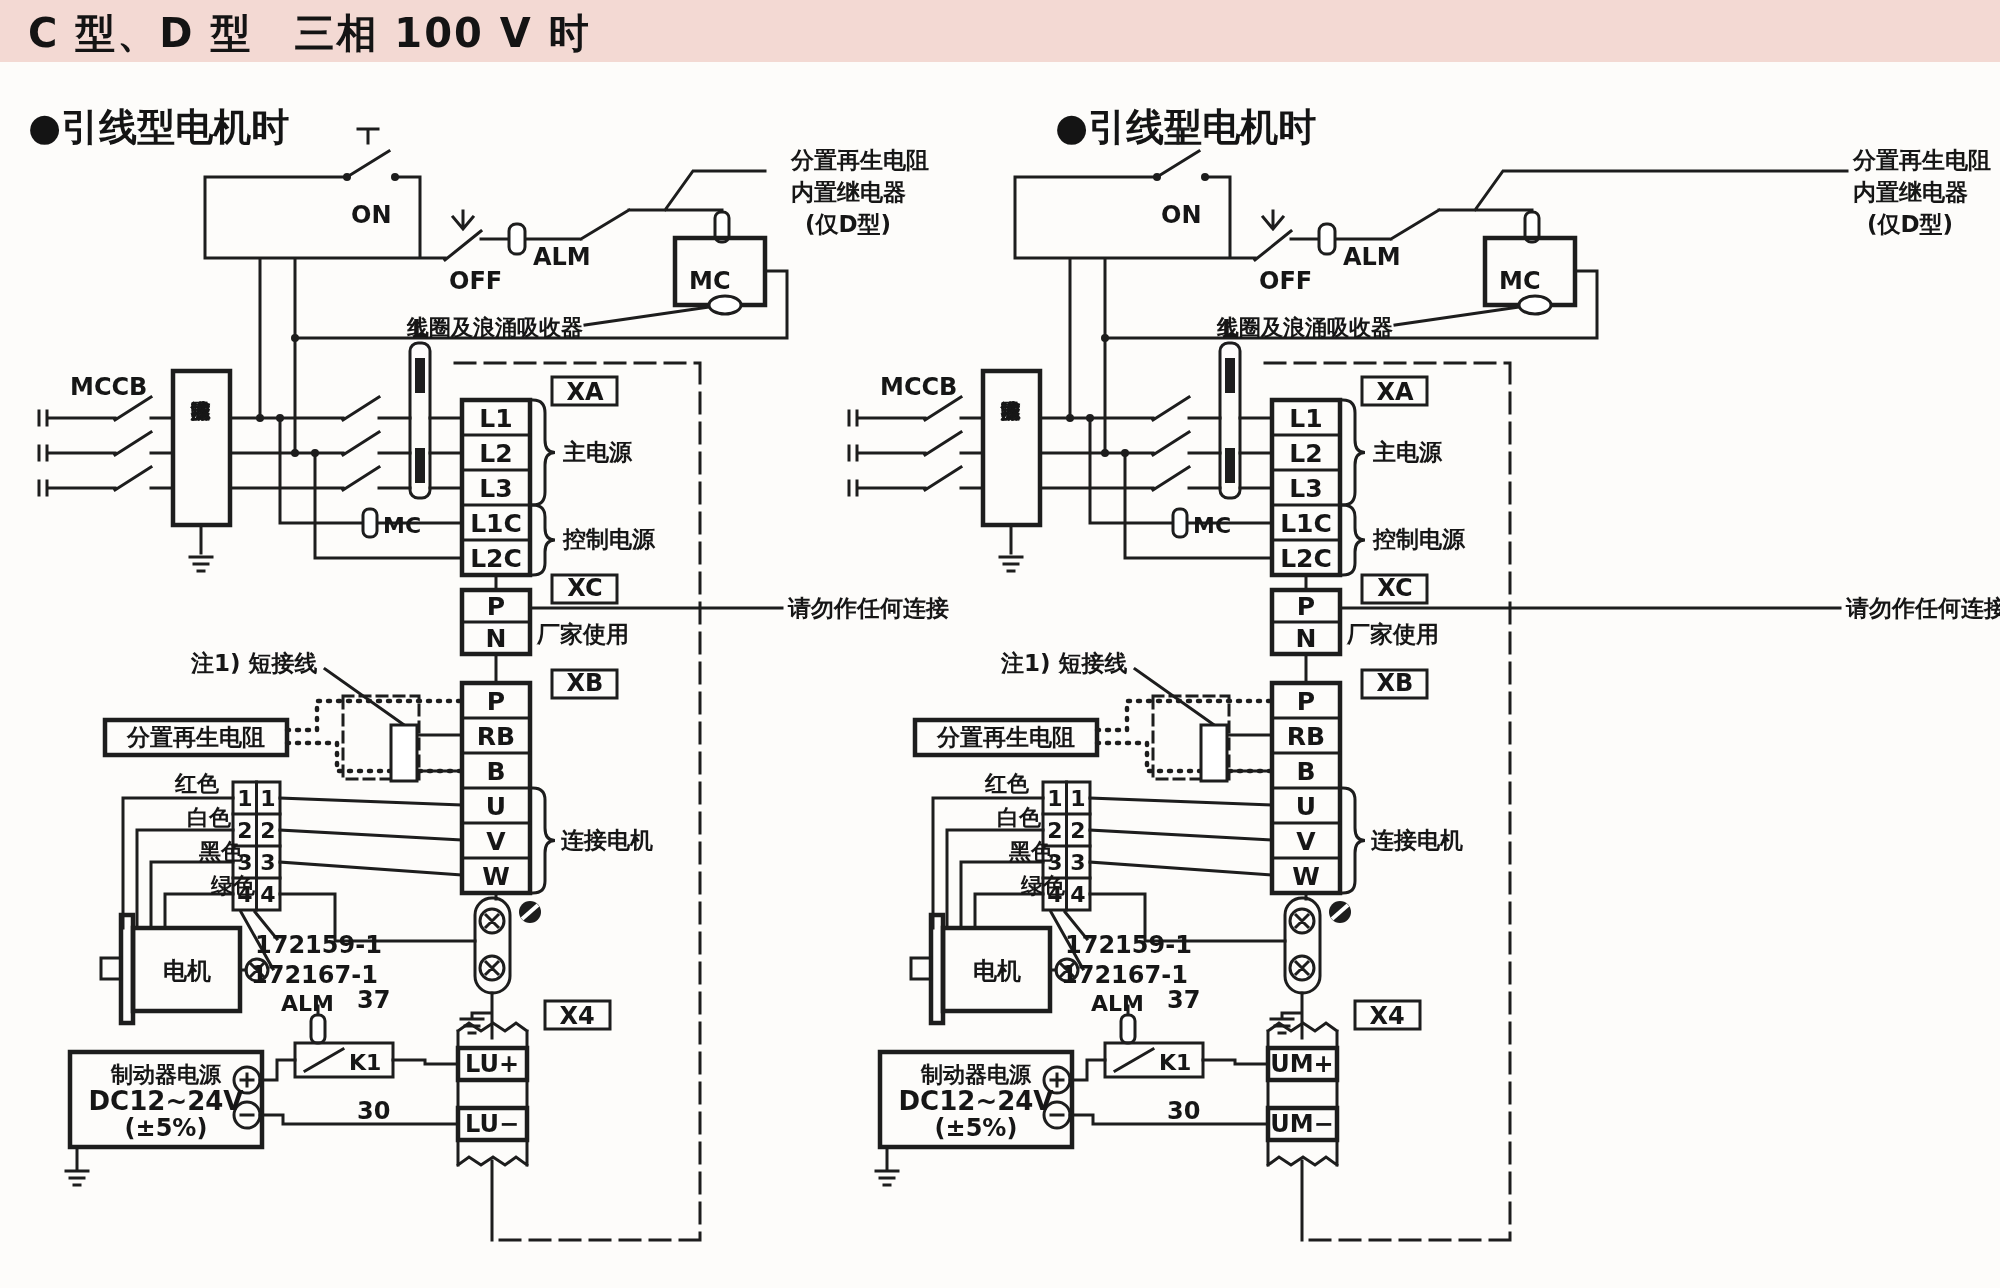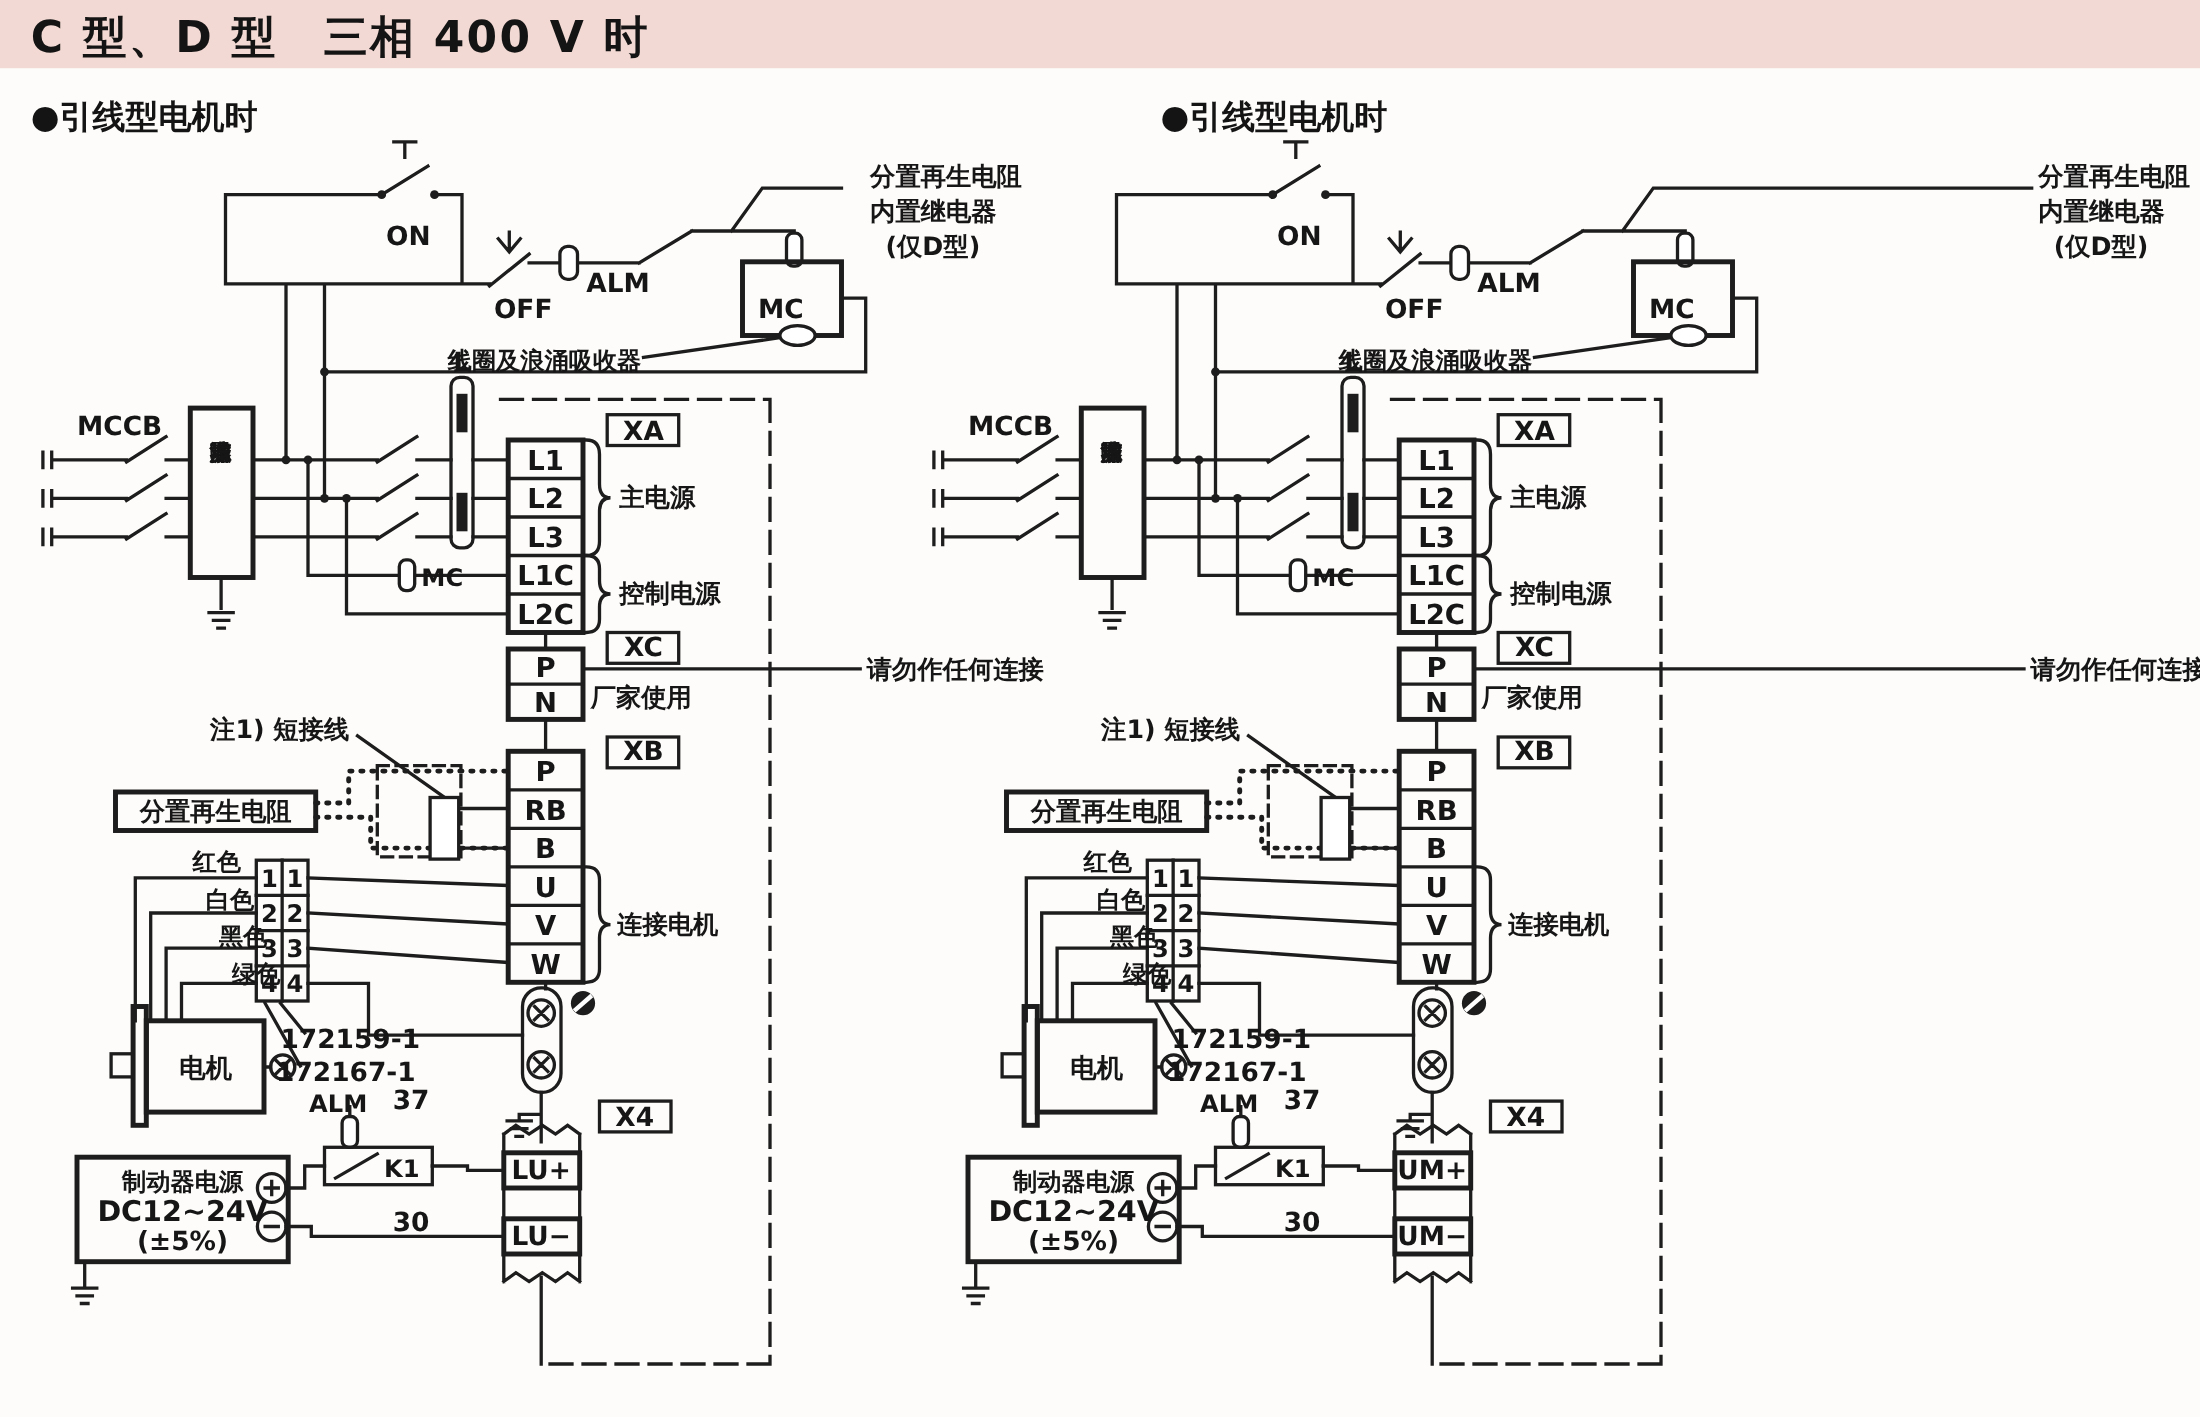--- a/index.html
+++ b/index.html
@@ -1,20 +1,20 @@
 <!DOCTYPE html>
 <html><head>
 <meta charset="utf-8">
 <style>
   html,body{margin:0;padding:0;}
   body{width:2000px;height:1288px;position:relative;background:#fdfcfa;overflow:hidden;
        font-family:"DejaVu Sans",sans-serif;}
   .titlebar{position:absolute;left:0;top:0;width:2000px;height:62px;background:#f3d9d3;}
   .titlebar .tt{position:absolute;left:28px;top:6px;font-size:40px;font-weight:bold;color:#141414;letter-spacing:2px;}
-  .hdr{position:absolute;top:86px;font-size:30px;font-weight:bold;color:#141414;}
+  .hdr{position:absolute;top:102px;font-size:38px;font-weight:bold;color:#141414;}
   .h0{left:28px}.h1{left:1055px}
   svg{position:absolute;top:113px;}
   .d0{left:25px}.d1{left:835px}
   .w{stroke:#1d1d1d;stroke-width:3;fill:none;stroke-linecap:square;}
   .bx{stroke:#1d1d1d;stroke-width:4.5;fill:none;}
   .bx3{stroke:#1d1d1d;stroke-width:3;fill:none;}
   .fz{stroke:#1d1d1d;stroke-width:3;fill:#ffffff;}
   .dsh{stroke-dasharray:20 10;}
   .dsh2{stroke-dasharray:10 7;}
   .dot{stroke-dasharray:2 8;stroke-width:4.5;stroke-linecap:round;}
@@ -22,21 +22,21 @@
   .fill{fill:#1d1d1d;stroke:none;}
   text{font-family:"DejaVu Sans",sans-serif;font-weight:bold;fill:#161616;}
   .s20{font-size:20px}.s22{font-size:22px}.s23{font-size:23px}.s24{font-size:24px}.s25{font-size:25px}.s26{font-size:26px}
   .am{text-anchor:middle}
   .vt{writing-mode:vertical-rl;text-orientation:upright;}
 </style>
 </head>
 <body>
 
 <div class="titlebar">
-  <div class="tt">C 型、D 型　三相 400 V 时</div>
+  <div class="tt">C 型、D 型　三相 100 V 时</div>
 </div>
 <div class="hdr h0">●引线型电机时</div>
 <div class="hdr h1">●引线型电机时</div>
 
 <svg class="d0" width="950" height="1175" viewBox="0 0 950 1175">
   <path class="w" d="M180,145 V64 H322 M322,64 L364,38 M343,30 V16 M333,16 H353 M370,64 H395 V145 M180,145 H420 M235,145 V305 M270,145 V340 M420,147 L456,118 M438,112 V98 M428,104 L438,116 L448,104 M456,126 H556 M556,126 L604,97 M604,97 H697 M640,97 L668,58 H740 M697,97 V125 M740,158 H762 V225 H270 M24,305 H90 M126,305 H148 M205,305 H318 M354,305 H385 M405,305 H437 M24,340 H90 M126,340 H148 M205,340 H318 M354,340 H385 M405,340 H437 M24,375 H90 M126,375 H148 M205,375 H318 M354,375 H385 M405,375 H437 M90,307 L126,284 M318,307 L354,284 M90,342 L126,319 M318,342 L354,319 M90,377 L126,354 M318,377 L354,354 M14,298 V312 M22,298 V312 M14,333 V347 M22,333 V347 M14,368 V382 M22,368 V382 M255,305 V410 H437 M290,340 V445 H437 M176,412 V440 M471,462 V477 M471,541 V570 M505,495 H757 M392,622 H437 M392,658 H437 M255,685 L437,692 M255,717 L437,727 M255,749 L437,762 M255,781 H310 V828 H450 M471,780 V786 M467,880 V925 M467,900 H447 V904 M467,1048 V1127 M208,685 H98 V815 M208,717 H112 V815 M208,749 H126 V815 M208,781 H140 V815 M300,556 L382,614 M560,212 L684,194 M252,826 L230,799 M248,856 L216,799 M235,967 H252 V947 H270 M368,947 H400 V951 H433 M235,1002 H258 V1011 H433 M280,958 L318,936 M293,893 V902 M52,1034 V1056 M215,857 H221 M216,967 H228 M222,961 V973 M216,1002 H228 M226,851 L238,863 M238,851 L226,863 M461,802 L473,814 M473,802 L461,814 M461,849 L473,861 M473,849 L461,861"></path>
   <path class="w dsh" d="M430,250 H675 M675,250 V1127 M675,1127 H472"></path>
   <path class="w dot" d="M262,617 H292 V588 H437 M262,630 H312 V658 H437"></path>
   <rect class="w dsh2" x="318" y="583" width="76" height="83"></rect>
   <circle class="jd" cx="270" cy="225" r="4"></circle>

